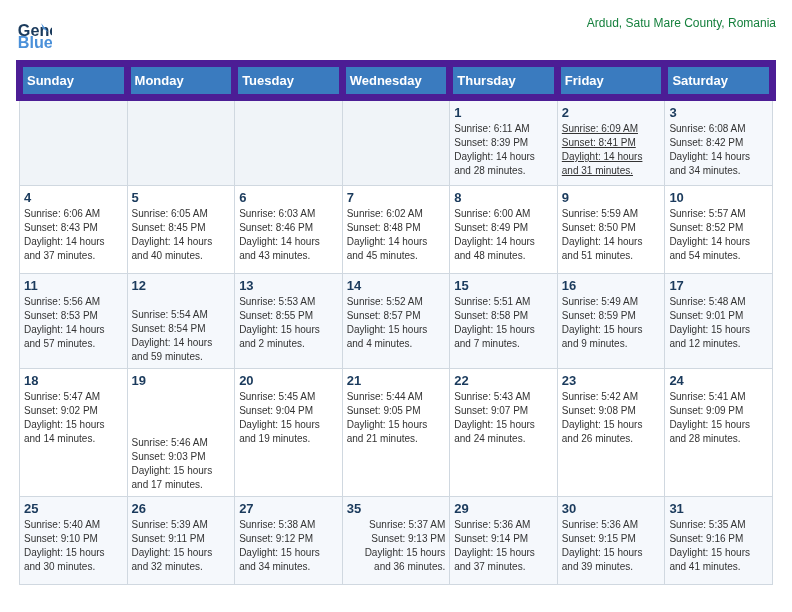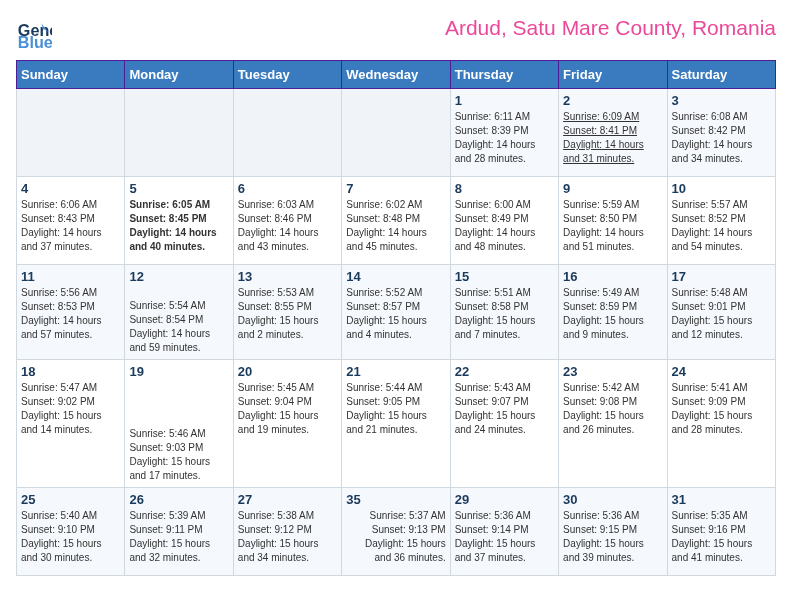--- a/index.html
+++ b/index.html
@@ -28,36 +28,36 @@
     .title-block {
       text-align: right;
     }
     .cal-title {
       font-size: 36px;
       font-weight: bold;
       color: #1a3a5c;
       line-height: 1.1;
     }
     .cal-subtitle {
-      font-size: 21px;
-      color: #ec4899;
+      font-size: 12px;
+      color: #15803d;
     }
     table {
       width: 100%;
       border-collapse: collapse;
       table-layout: fixed;
     }
     thead tr th {
       background: #3a7bbf;
       color: #fff;
       font-size: 13px;
       font-weight: bold;
       padding: 6px 4px;
       text-align: left;
-      border: 1px solid #4c1d95;
+      border: 7px solid #4c1d95;
     }
     tbody tr td {
       vertical-align: top;
       border: 1px solid #d0d8e0;
       padding: 4px 4px;
       font-size: 10px;
       color: #222;
       height: 88px;
       background: #fff;
     }
@@ -138,21 +138,21 @@
       <tr>
         <td>
           <div class="day-num">4</div>
           <div class="day-info" style="white-space: pre-line;">Sunrise: 6:06 AM
 Sunset: 8:43 PM
 Daylight: 14 hours
 and 37 minutes.</div>
         </td>
         <td>
           <div class="day-num">5</div>
-          <div class="day-info" style="white-space: pre-line; font-weight: bold;">Sunrise: 6:05 AM
+          <div class="day-info" style="white-space: pre-line;">Sunrise: 6:05 AM
 Sunset: 8:45 PM
 Daylight: 14 hours
 and 40 minutes.</div>
         </td>
         <td>
           <div class="day-num">6</div>
           <div class="day-info" style="white-space: pre-line;">Sunrise: 6:03 AM
 Sunset: 8:46 PM
 Daylight: 14 hours
 and 43 minutes.</div>

